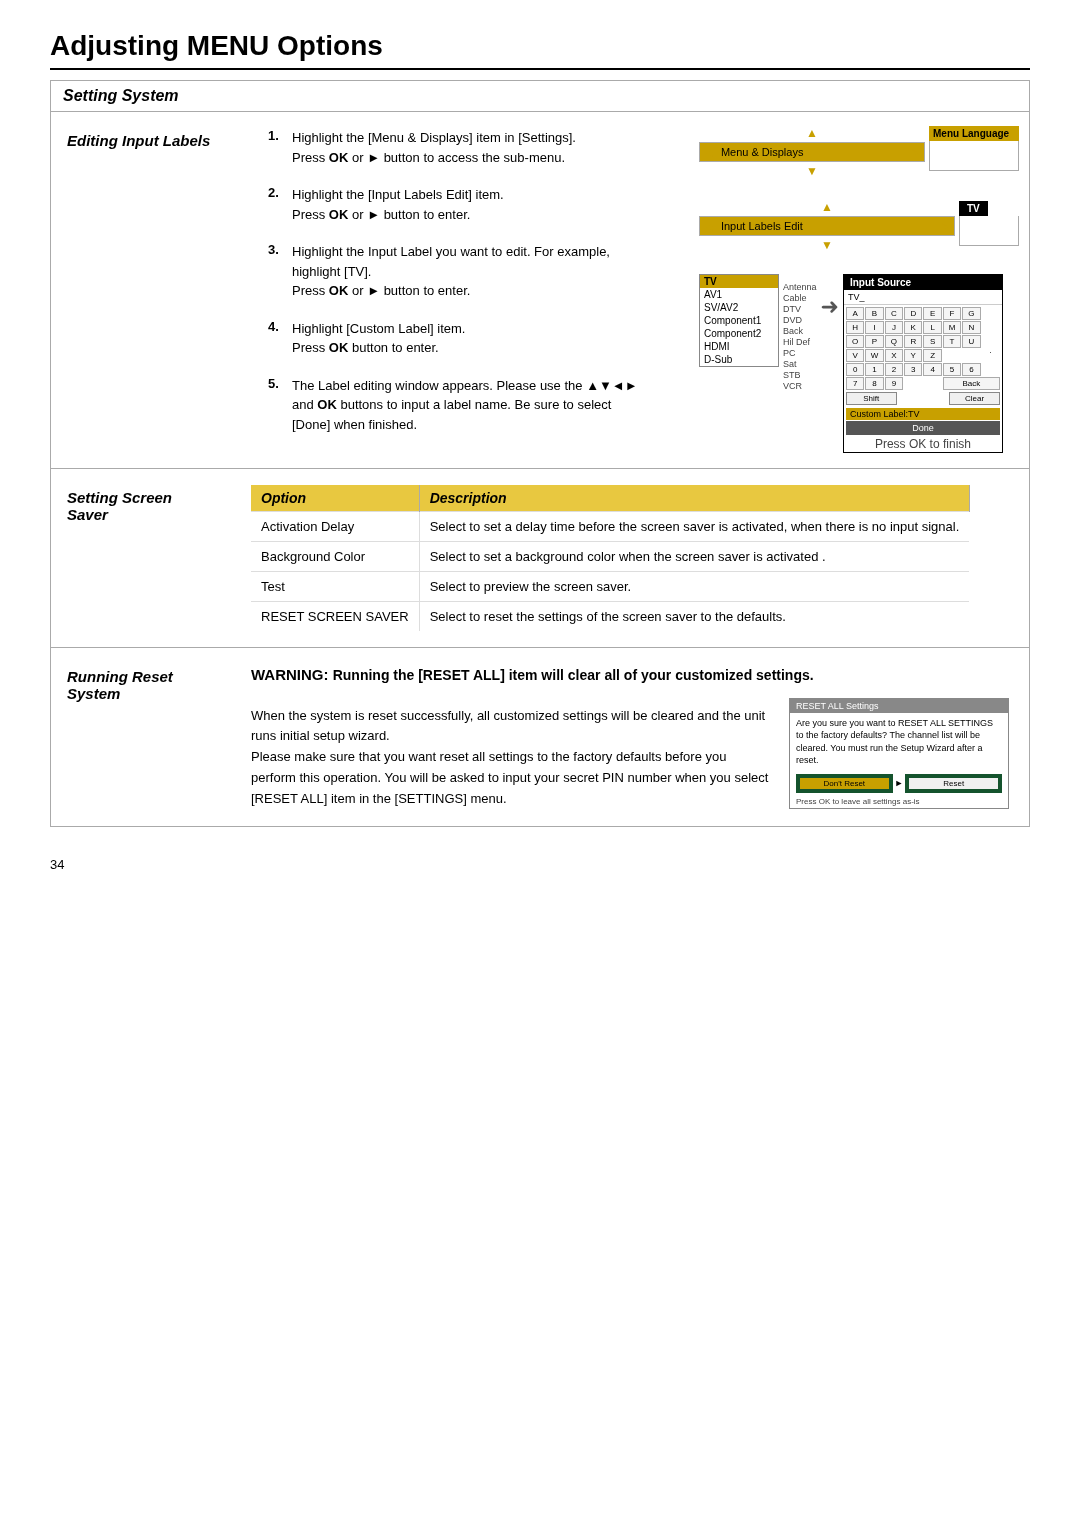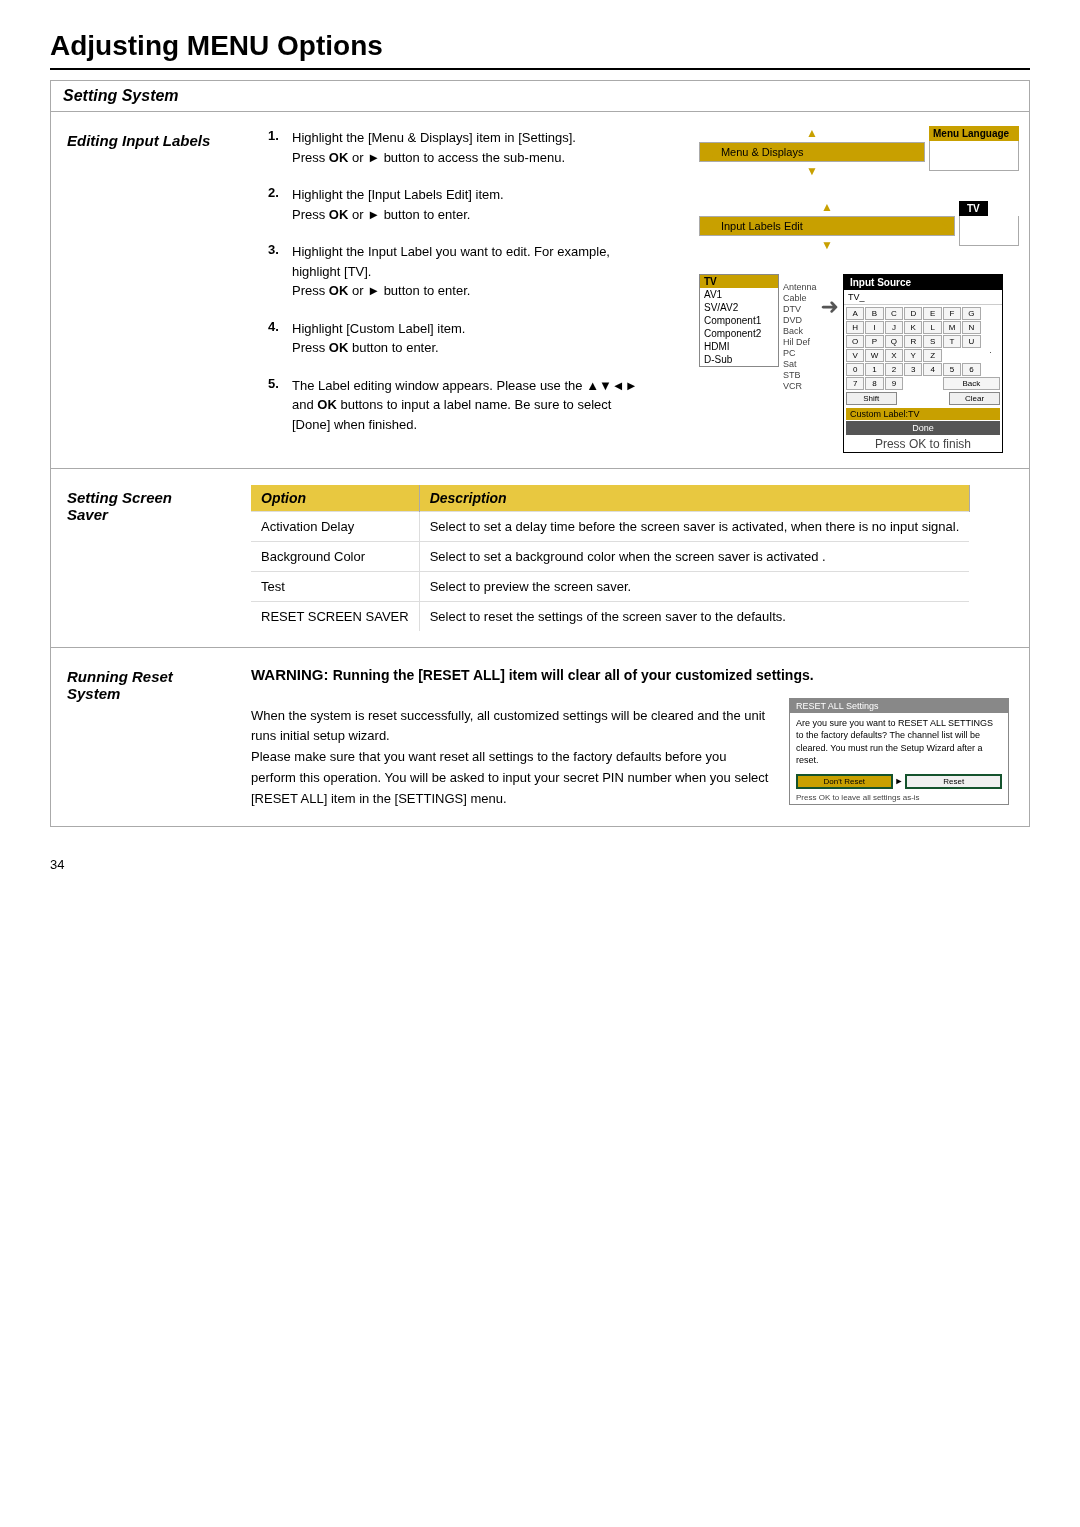--- a/index.html
+++ b/index.html
@@ -295,21 +295,21 @@
       font-size: 9px;
       line-height: 1.4;
     }
     .reset-dialog-buttons {
       display: flex;
       flex-direction: row;
       gap: 2px;
       padding: 3px 6px;
     }
     .reset-btn {
-      border: 2px solid #14532d;
+      border: 4px solid #14532d;
       background: #f0f0f0;
       font-size: 8px;
       padding: 1px 6px;
       flex: 1;
       text-align: center;
     }
     .reset-btn.selected {
       background: #c8a000;
     }
     .press-ok-reset {

